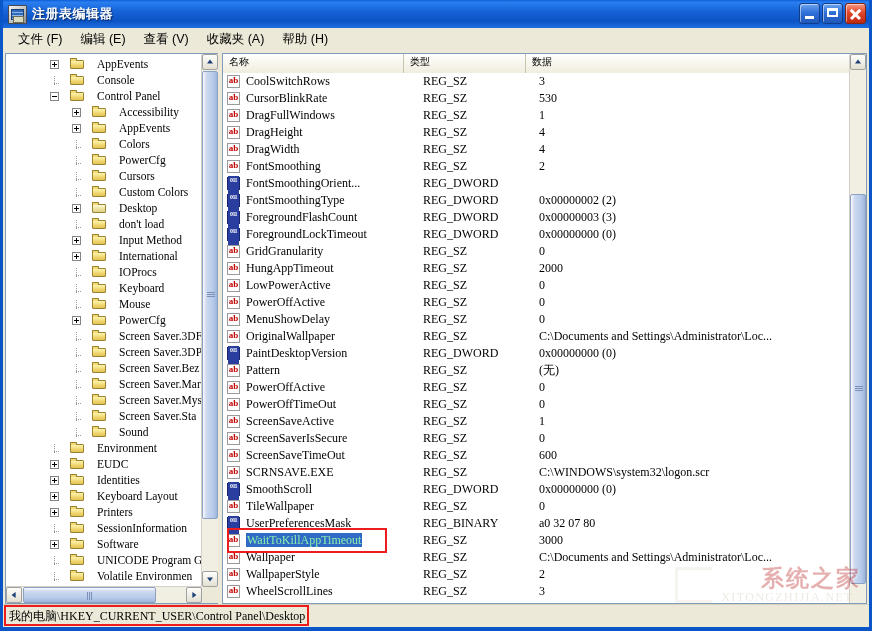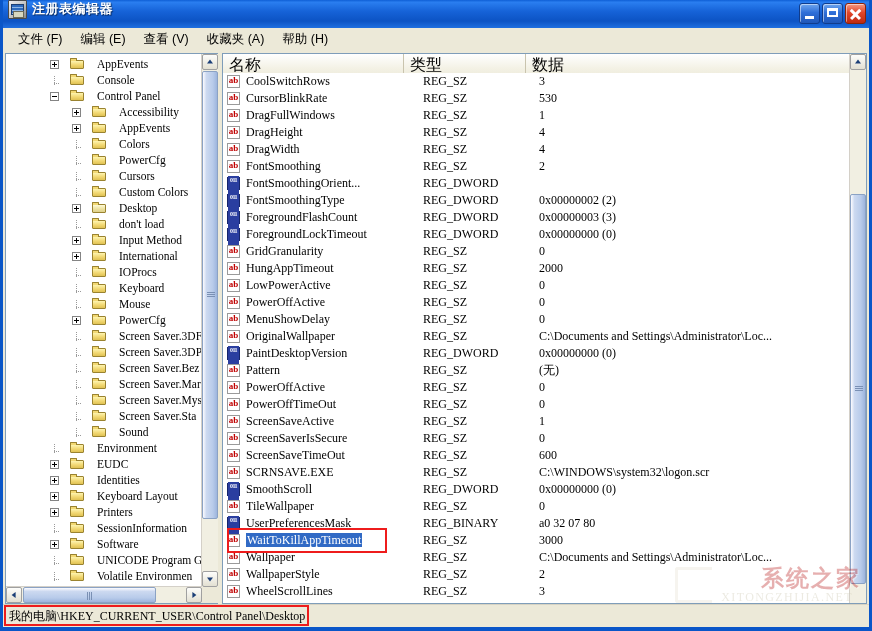--- a/index.html
+++ b/index.html
@@ -15,21 +15,21 @@
     box-sizing:border-box;
     border:3px solid #0a56c8;
     border-top:none;border-bottom-width:4px;
     background:#ece9d8;
     display:flex;flex-direction:column;
   }
   
   .titlebar{
     height:28px;flex:0 0 28px;
     background:linear-gradient(to bottom,#0e5fd6 0%,#2a7ef0 8%,#1663d8 40%,#0c53c4 75%,#1f6fe0 100%);
-    display:flex;
+    display:flex;align-items:center;
     padding:0 2px 0 5px;
     position:relative;
   }
   .title-icon{
     width:17px;height:17px;flex:0 0 17px;margin-right:5px;
     background:linear-gradient(135deg,#f2f2f2 0%,#c7c7c7 50%,#8d8d8d 100%);
     border:1px solid #4a4a4a;border-radius:1px;
     position:relative;overflow:hidden;
   }
   .title-icon:before{
@@ -192,21 +192,21 @@
     position:absolute;top:4px;left:50%;transform:translateX(-50%);
     width:6px;height:8px;
     background:repeating-linear-gradient(to right,#7a90b4 0 1px,transparent 1px 2px);
   }
   .corner{position:absolute;right:0;bottom:0;width:16px;height:16px;background:#ece9d8;}
   
   .lhead{
     position:absolute;left:0;top:0;right:17px;height:32px;
     background:linear-gradient(to bottom,#ffffff 0%,#f3f1e4 48%,#e8e4d3 100%);
     border-bottom:1px solid #b5b098;display:flex;
-    font-size:16px;box-sizing:border-box;
+    font-size:10px;box-sizing:border-box;
   }
   .lhcell{
     position:relative;box-sizing:border-box;
     border-right:1px solid #c9c4ae;
     padding:1px 0 0 6px;color:#000;white-space:nowrap;overflow:hidden;
   }
   .list-scrollarea{
     position:absolute;left:0;top:19px;right:17px;bottom:0;overflow:hidden;background:#fff;
   }
   .lrow{
@@ -227,21 +227,21 @@
   }
   .vicon.bin:after{
     content:"011";font-size:6px;color:#ffffff;letter-spacing:-0.5px;
     background:#2a3ea0;line-height:6px;padding-top:1px;
     box-shadow:0 6px 0 #2a3ea0;
   }
   .vicon.bin:before{background:#2a3ea0;border-color:#16256b;}
   .c-name{width:175px;flex:0 0 175px;overflow:hidden;padding-right:2px;}
   .c-type{width:116px;flex:0 0 116px;overflow:hidden;}
   .c-data{flex:1 1 auto;overflow:hidden;}
-  .sel .c-name span.nm{background:#316ac5;color:#ffffff;padding:0 1px;}
+  .sel .c-name span.nm{background:#316ac5;color:#86efac;padding:0 1px;}
   .redbox{
     position:absolute;border:2px solid #ee1c1c;box-sizing:border-box;pointer-events:none;
   }
   
   .statusbar{
     flex:0 0 22px;height:22px;background:#ece9d8;
     display:flex;align-items:center;position:relative;
     border-top:1px solid #d7d3c3;
   }
   .status-text{

